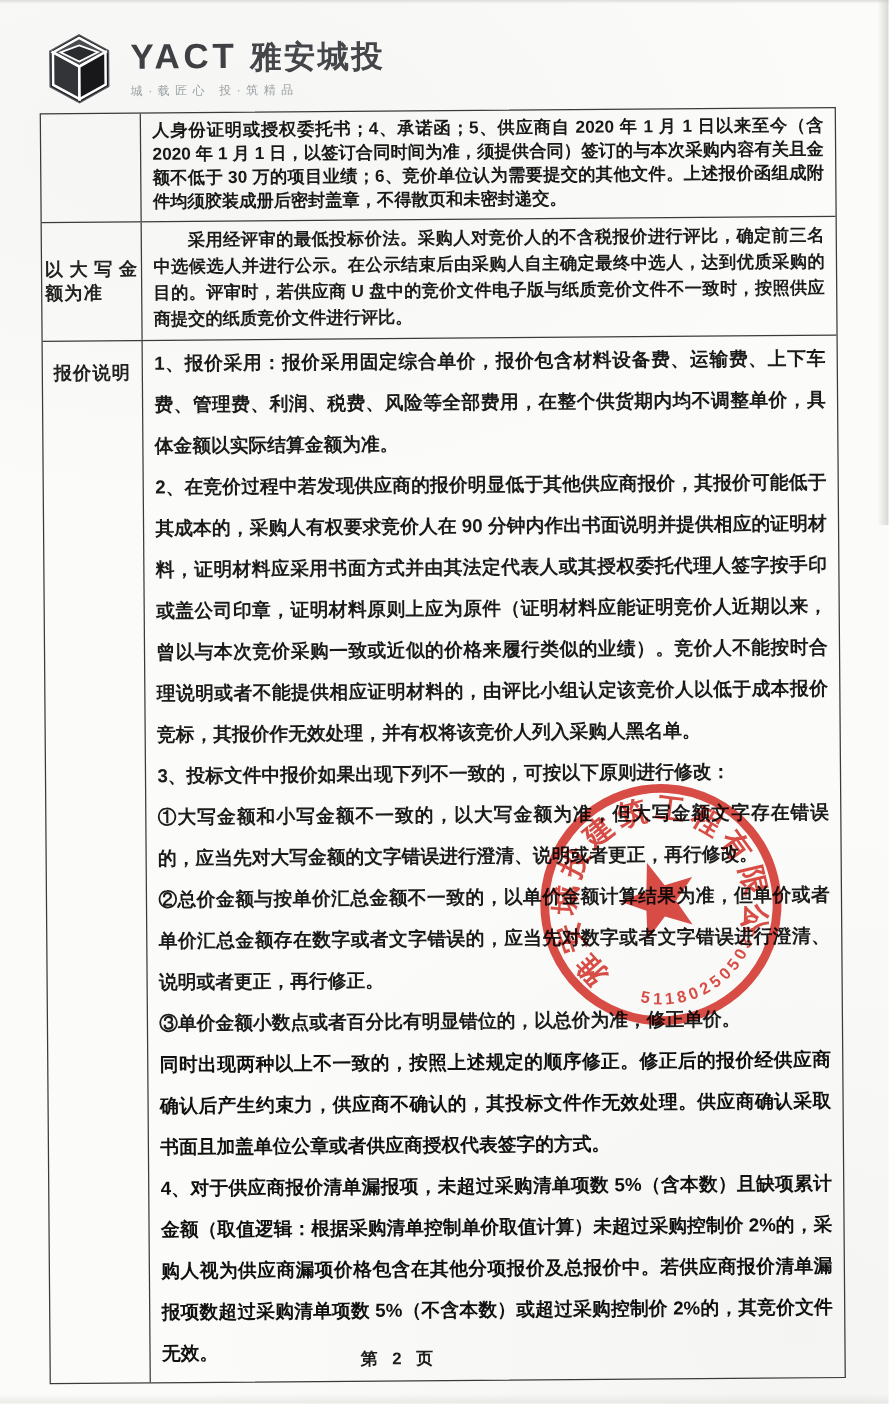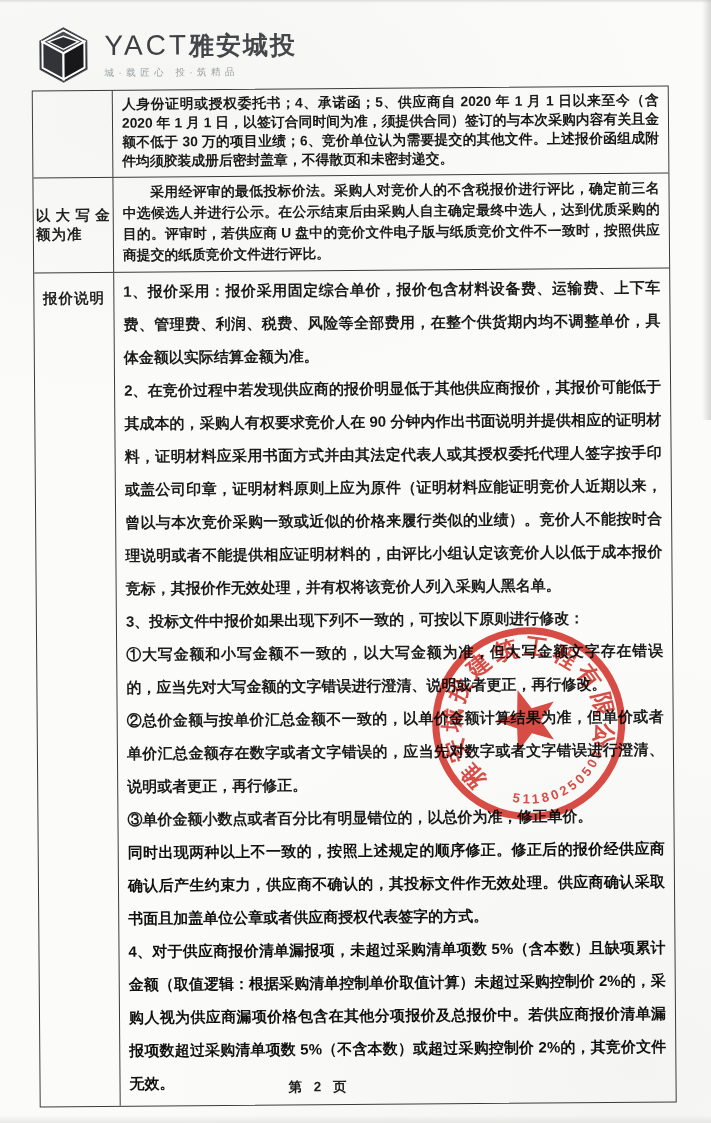--- a/index.html
+++ b/index.html
@@ -18,22 +18,22 @@
     background:linear-gradient(to bottom,#c9cac6,rgba(201,202,198,0));opacity:.6;}
   .scan-edge-bottom{position:absolute;bottom:0;left:0;width:100%;height:8px;
     background:linear-gradient(to top,#d6d7d3,rgba(214,215,211,0));opacity:.5;}
   .doc-wrap{position:absolute;inset:0;transform:rotate(-0.45deg);transform-origin:50% 45%;}
 
   
   .logo{position:absolute;top:22px;left:38px;display:flex;align-items:flex-start;}
   .logo svg{display:block;}
   .logo-text{margin-left:12px;padding-top:6px;}
   .logo-line1{display:flex;align-items:baseline;}
-  .logo-abbr{font-size:28px;font-weight:400;color:#3e4044;letter-spacing:3px;}
-  .logo-brand{font-size:25px;font-weight:800;color:#44464a;letter-spacing:2px;}
+  .logo-abbr{font-size:28px;font-weight:700;color:#3e4044;letter-spacing:3px;}
+  .logo-brand{font-size:25px;font-weight:800;color:#44464a;margin-left:10px;letter-spacing:2px;}
   .logo-tagline{margin-top:4px;font-size:9.5px;color:#9aa0a3;letter-spacing:4.5px;}
 
   
   .doc-table{
     position:absolute;left:35px;top:88px;width:637px;
     border:1.6px solid #3b3b3b;box-sizing:border-box;background:transparent;
   }
   .t-row{display:grid;grid-template-columns:80px 1fr;}
   .t-row + .t-row{border-top:1.4px solid #3b3b3b;}
   .cell-label{

